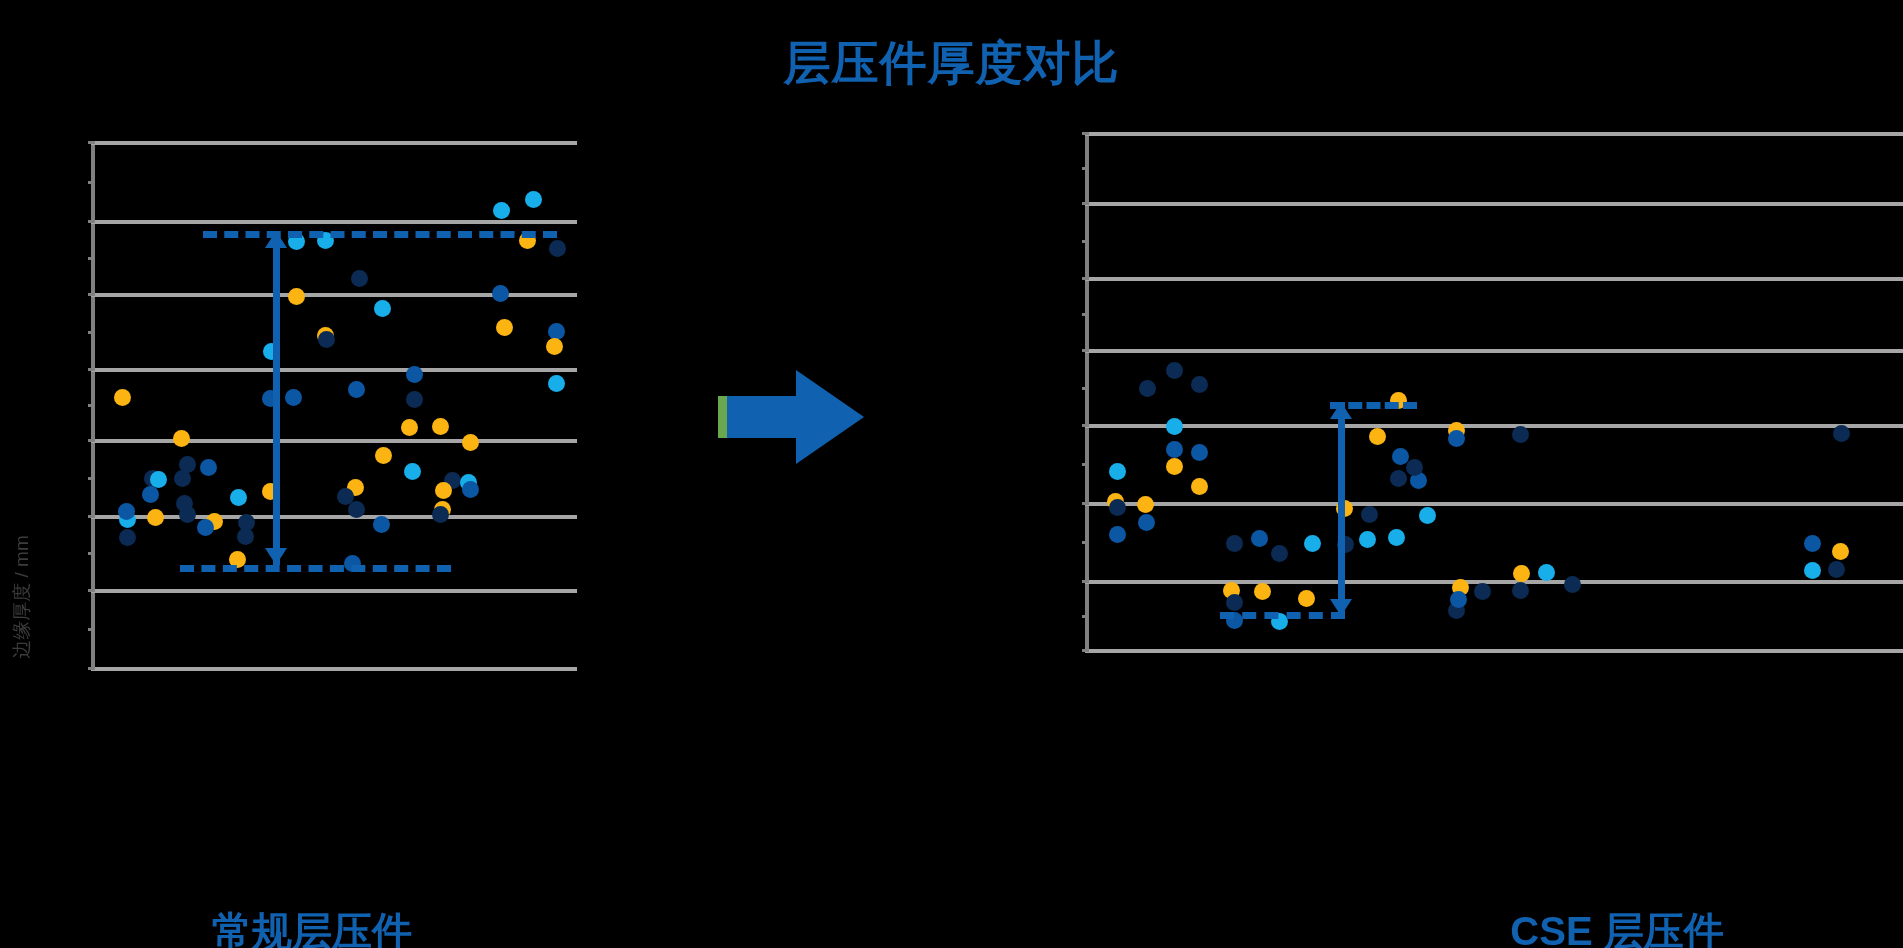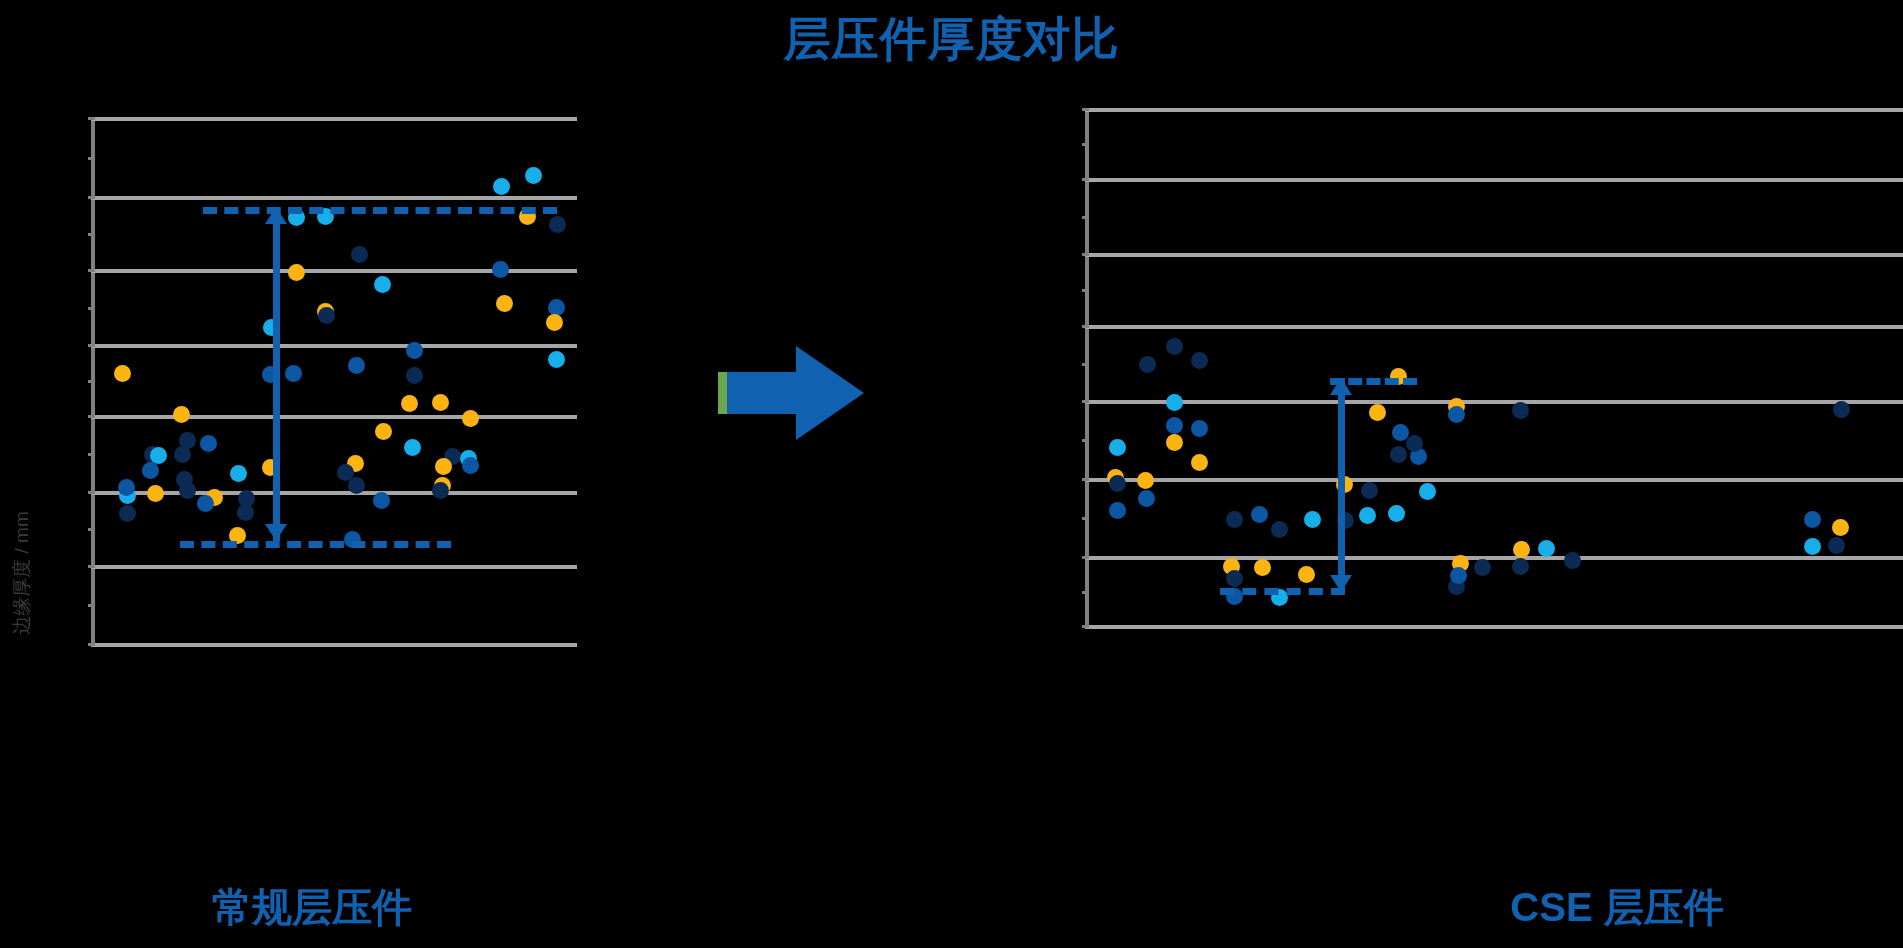--- a/index.html
+++ b/index.html
@@ -7,20 +7,21 @@
     background: #000000;
     width: 1903px; height: 948px;
     overflow: hidden;
     font-family: "Liberation Sans", "DejaVu Sans", sans-serif;
   }
   #stage {
     position: relative;
     width: 1903px;
     height: 844px;
     background: #000000;
+    margin-top: 24px;
   }
 
   
   #title {
     position: absolute;
     left: 0; top: 8px;
     width: 1903px;
     text-align: center;
     font-size: 47px;
     font-weight: 700;

